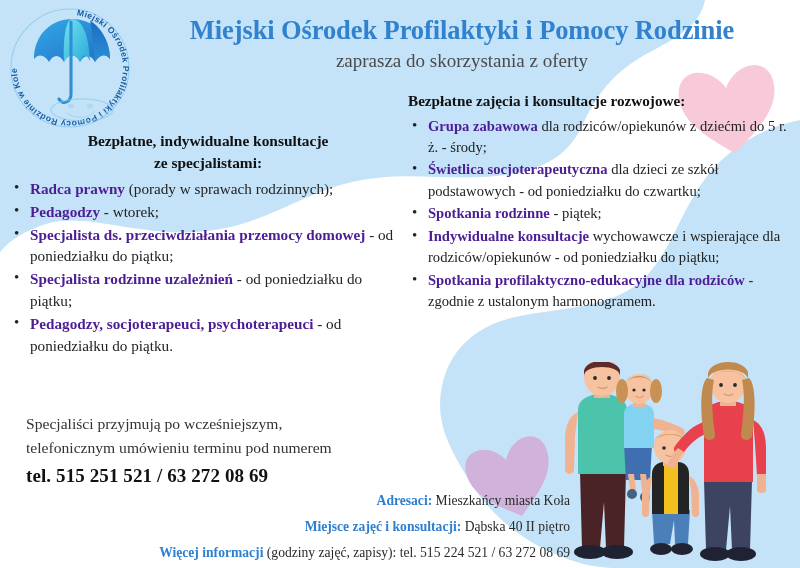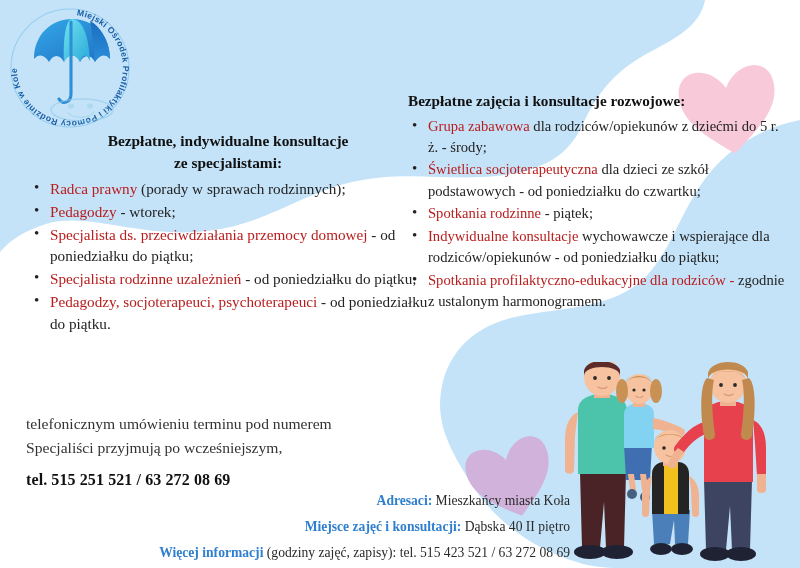--- a/index.html
+++ b/index.html
@@ -47,21 +47,21 @@
     color:#4a4a4a;
     margin-top:4px;
     line-height:1.2;
   }
 
   
   .col{
     position:absolute;
     color:#1a1a1a;
   }
-  .col-left{left:28px;top:130px;width:400px;}
+  .col-left{left:8px;top:130px;width:400px;}
   .col-right{left:408px;top:90px;width:384px;}
 
   .col-heading{
     font-weight:bold;
     font-size:15.4px;
     line-height:1.42;
     text-align:center;
     color:#111111;
   }
   .col-right .col-heading{font-size:15.2px;text-align:left;}
@@ -77,32 +77,32 @@
     margin-bottom:1px;
     font-size:15.2px;
     line-height:1.44;
     color:#222222;
   }
   ul.items li .bullet{
     position:absolute;left:6px;top:-1px;
     font-size:15px;line-height:1.44;
     color:#222;
   }
-  ul.items li b{font-weight:normal;color:#b91c1c;}
+  ul.items li b{font-weight:bold;color:#4c1d95;}
   .col-right ul.items li{padding-left:20px;font-size:14.6px;line-height:1.47;}
   .col-right ul.items li .bullet{left:4px;}
 
   
   .contact{
     position:absolute;left:26px;top:412px;width:420px;
     font-size:15.6px;line-height:1.52;color:#333333;
   }
   .contact .tel{
-    font-weight:bold;color:#111111;font-size:16px;
-    margin-top:9px;letter-spacing:0.1px;
+    font-weight:bold;color:#111111;font-size:19px;
+    margin-top:3px;letter-spacing:0.1px;
   }
 
   
   .footer{
     position:absolute;left:10px;top:488px;width:560px;
     text-align:right;
     font-size:13.6px;line-height:1.92;color:#2a2a2a;
   }
   .footer .lbl{font-weight:bold;color:#2f7fd0;}
   .footer .row{white-space:nowrap;}
@@ -181,20 +181,24 @@
 
       <g opacity="0.55">
         <ellipse cx="78" cy="108" rx="31" ry="11" fill="none" stroke="#8fc9e8" stroke-width="1.6"></ellipse>
         <ellipse cx="67" cy="104" rx="3" ry="2.6" fill="#9fd2ec"></ellipse>
         <ellipse cx="86" cy="104" rx="3" ry="2.6" fill="#9fd2ec"></ellipse>
         <path d="M64,111 C70,117 84,117 90,110" fill="none" stroke="#9fd2ec" stroke-width="1.7" stroke-linecap="round"></path>
       </g>
     </svg>
   </div>
 
+  <div class="header">
+    <div class="title">Miejski Ośrodek Profilaktyki i Pomocy Rodzinie</div>
+    <div class="subtitle">zaprasza do skorzystania z oferty</div>
+  </div>
 
   <div class="col col-left">
     <div class="col-heading">
       <div>Bezpłatne, indywidualne konsultacje</div>
       <div>ze specjalistami:</div>
     </div>
     <ul class="items">
       <li><span class="bullet">•</span>
         <b>Radca prawny</b><span> (porady w sprawach rodzinnych);</span></li>
       <li><span class="bullet">•</span>
@@ -218,34 +222,34 @@
       <li><span class="bullet">•</span>
         <b>Spotkania rodzinne</b><span> - piątek;</span></li>
       <li><span class="bullet">•</span>
         <b>Indywidualne konsultacje</b><span> wychowawcze i wspierające dla rodziców/opiekunów - od poniedziałku do piątku;</span></li>
       <li><span class="bullet">•</span>
         <b>Spotkania profilaktyczno-edukacyjne dla rodziców -</b><span> zgodnie z ustalonym harmonogramem.</span></li>
     </ul>
   </div>
 
   <div class="contact">
+    <div>Specjaliści przyjmują po wcześniejszym,</div>
     <div>telefonicznym umówieniu terminu pod numerem</div>
-    <div>Specjaliści przyjmują po wcześniejszym,</div>
     <div class="tel">tel. 515 251 521 / 63 272 08 69</div>
   </div>
 
   <div class="footer">
     <div class="row r1">
       <span class="lbl">Adresaci:</span><span> Mieszkańcy miasta Koła</span>
     </div>
     <div class="row r2">
       <span class="lbl">Miejsce zajęć i konsultacji:</span><span> Dąbska 40 II piętro</span>
     </div>
     <div class="row r3">
-      <span class="lbl">Więcej informacji</span><span> (godziny zajęć, zapisy): tel. 515 423 521 / 63 272 08 69</span>
+      <span class="lbl">Więcej informacji</span><span> (godziny zajęć, zapisy): tel. 515 224 521 / 63 272 08 69</span>
     </div>
   </div>
 
   <div class="family">
     <svg viewBox="0 0 252 206" xmlns="http://www.w3.org/2000/svg">
 
       <g>
 
         <path d="M32,110 L78,110 L76,186 L58,186 L56,140 L52,186 L34,186 Z" fill="#4a2326"></path>
         <ellipse cx="42" cy="190" rx="16" ry="7" fill="#1f2233"></ellipse>

